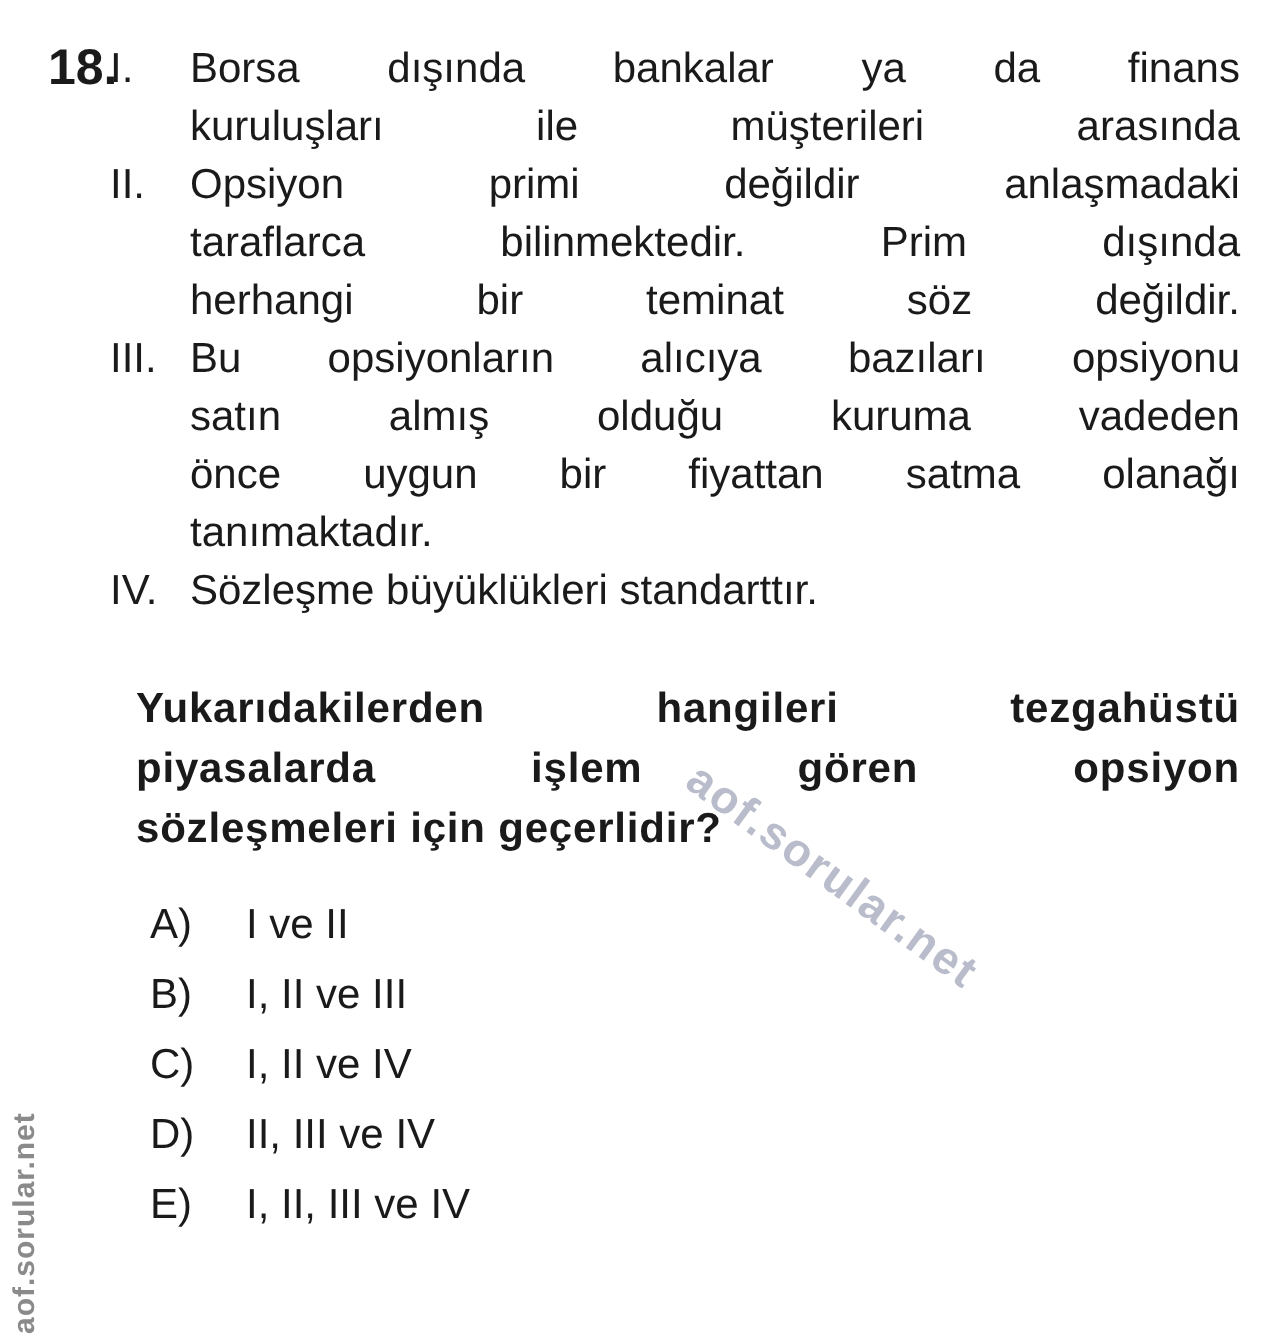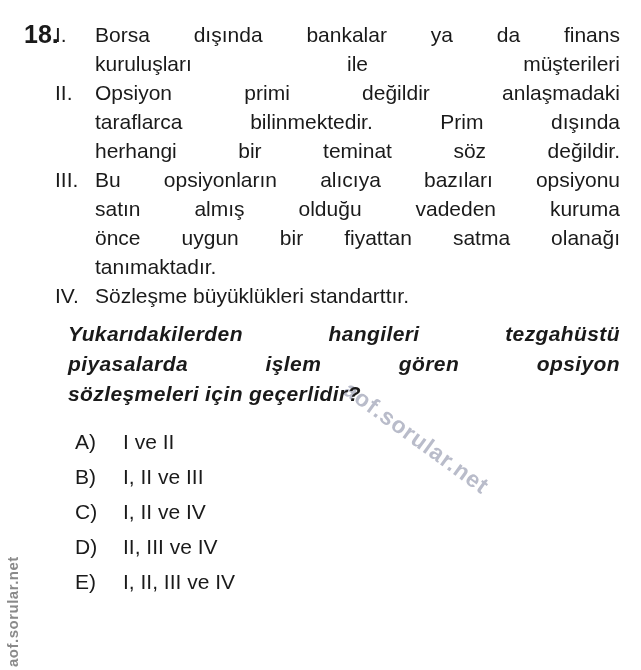--- a/index.html
+++ b/index.html
@@ -46,25 +46,24 @@
     white-space: nowrap;
   }
   .line.just {
     display: flex;
     justify-content: space-between;
     white-space: normal;
     text-align: right;
   }
   .question {
     margin-left: 13px;
-    margin-top: 9px;
+    margin-top: 30px;
     width: 552px;
     font-weight: bold;
     letter-spacing: 0.4px;
-    font-style: italic;
   }
   .question .line {
     line-height: 30px;
     height: 30px;
   }
   .options {
     margin-top: 15px;
     margin-left: 20px;
   }
   .option {
@@ -118,20 +117,21 @@
             <span>dışında</span>
             <span>bankalar</span>
             <span>ya</span>
             <span>da</span>
             <span>finans</span>
           </div>
           <div class="line just">
             <span>kuruluşları</span>
             <span>ile</span>
             <span>müşterileri</span>
+            <span>arasında</span>
           </div>
         </div>
       </div>
       <div class="statement">
         <div class="numeral">II.</div>
         <div class="stmt-body">
           <div class="line just">
             <span>Opsiyon</span>
             <span>primi</span>
             <span>değildir</span>
@@ -159,22 +159,22 @@
             <span>Bu</span>
             <span>opsiyonların</span>
             <span>alıcıya</span>
             <span>bazıları</span>
             <span>opsiyonu</span>
           </div>
           <div class="line just">
             <span>satın</span>
             <span>almış</span>
             <span>olduğu</span>
+            <span>kuruma</span>
             <span>vadeden</span>
-            <span>kuruma</span>
           </div>
           <div class="line just">
             <span>önce</span>
             <span>uygun</span>
             <span>bir</span>
             <span>fiyattan</span>
             <span>satma</span>
             <span>olanağı</span>
           </div>
           <div class="line">tanımaktadır.</div>

